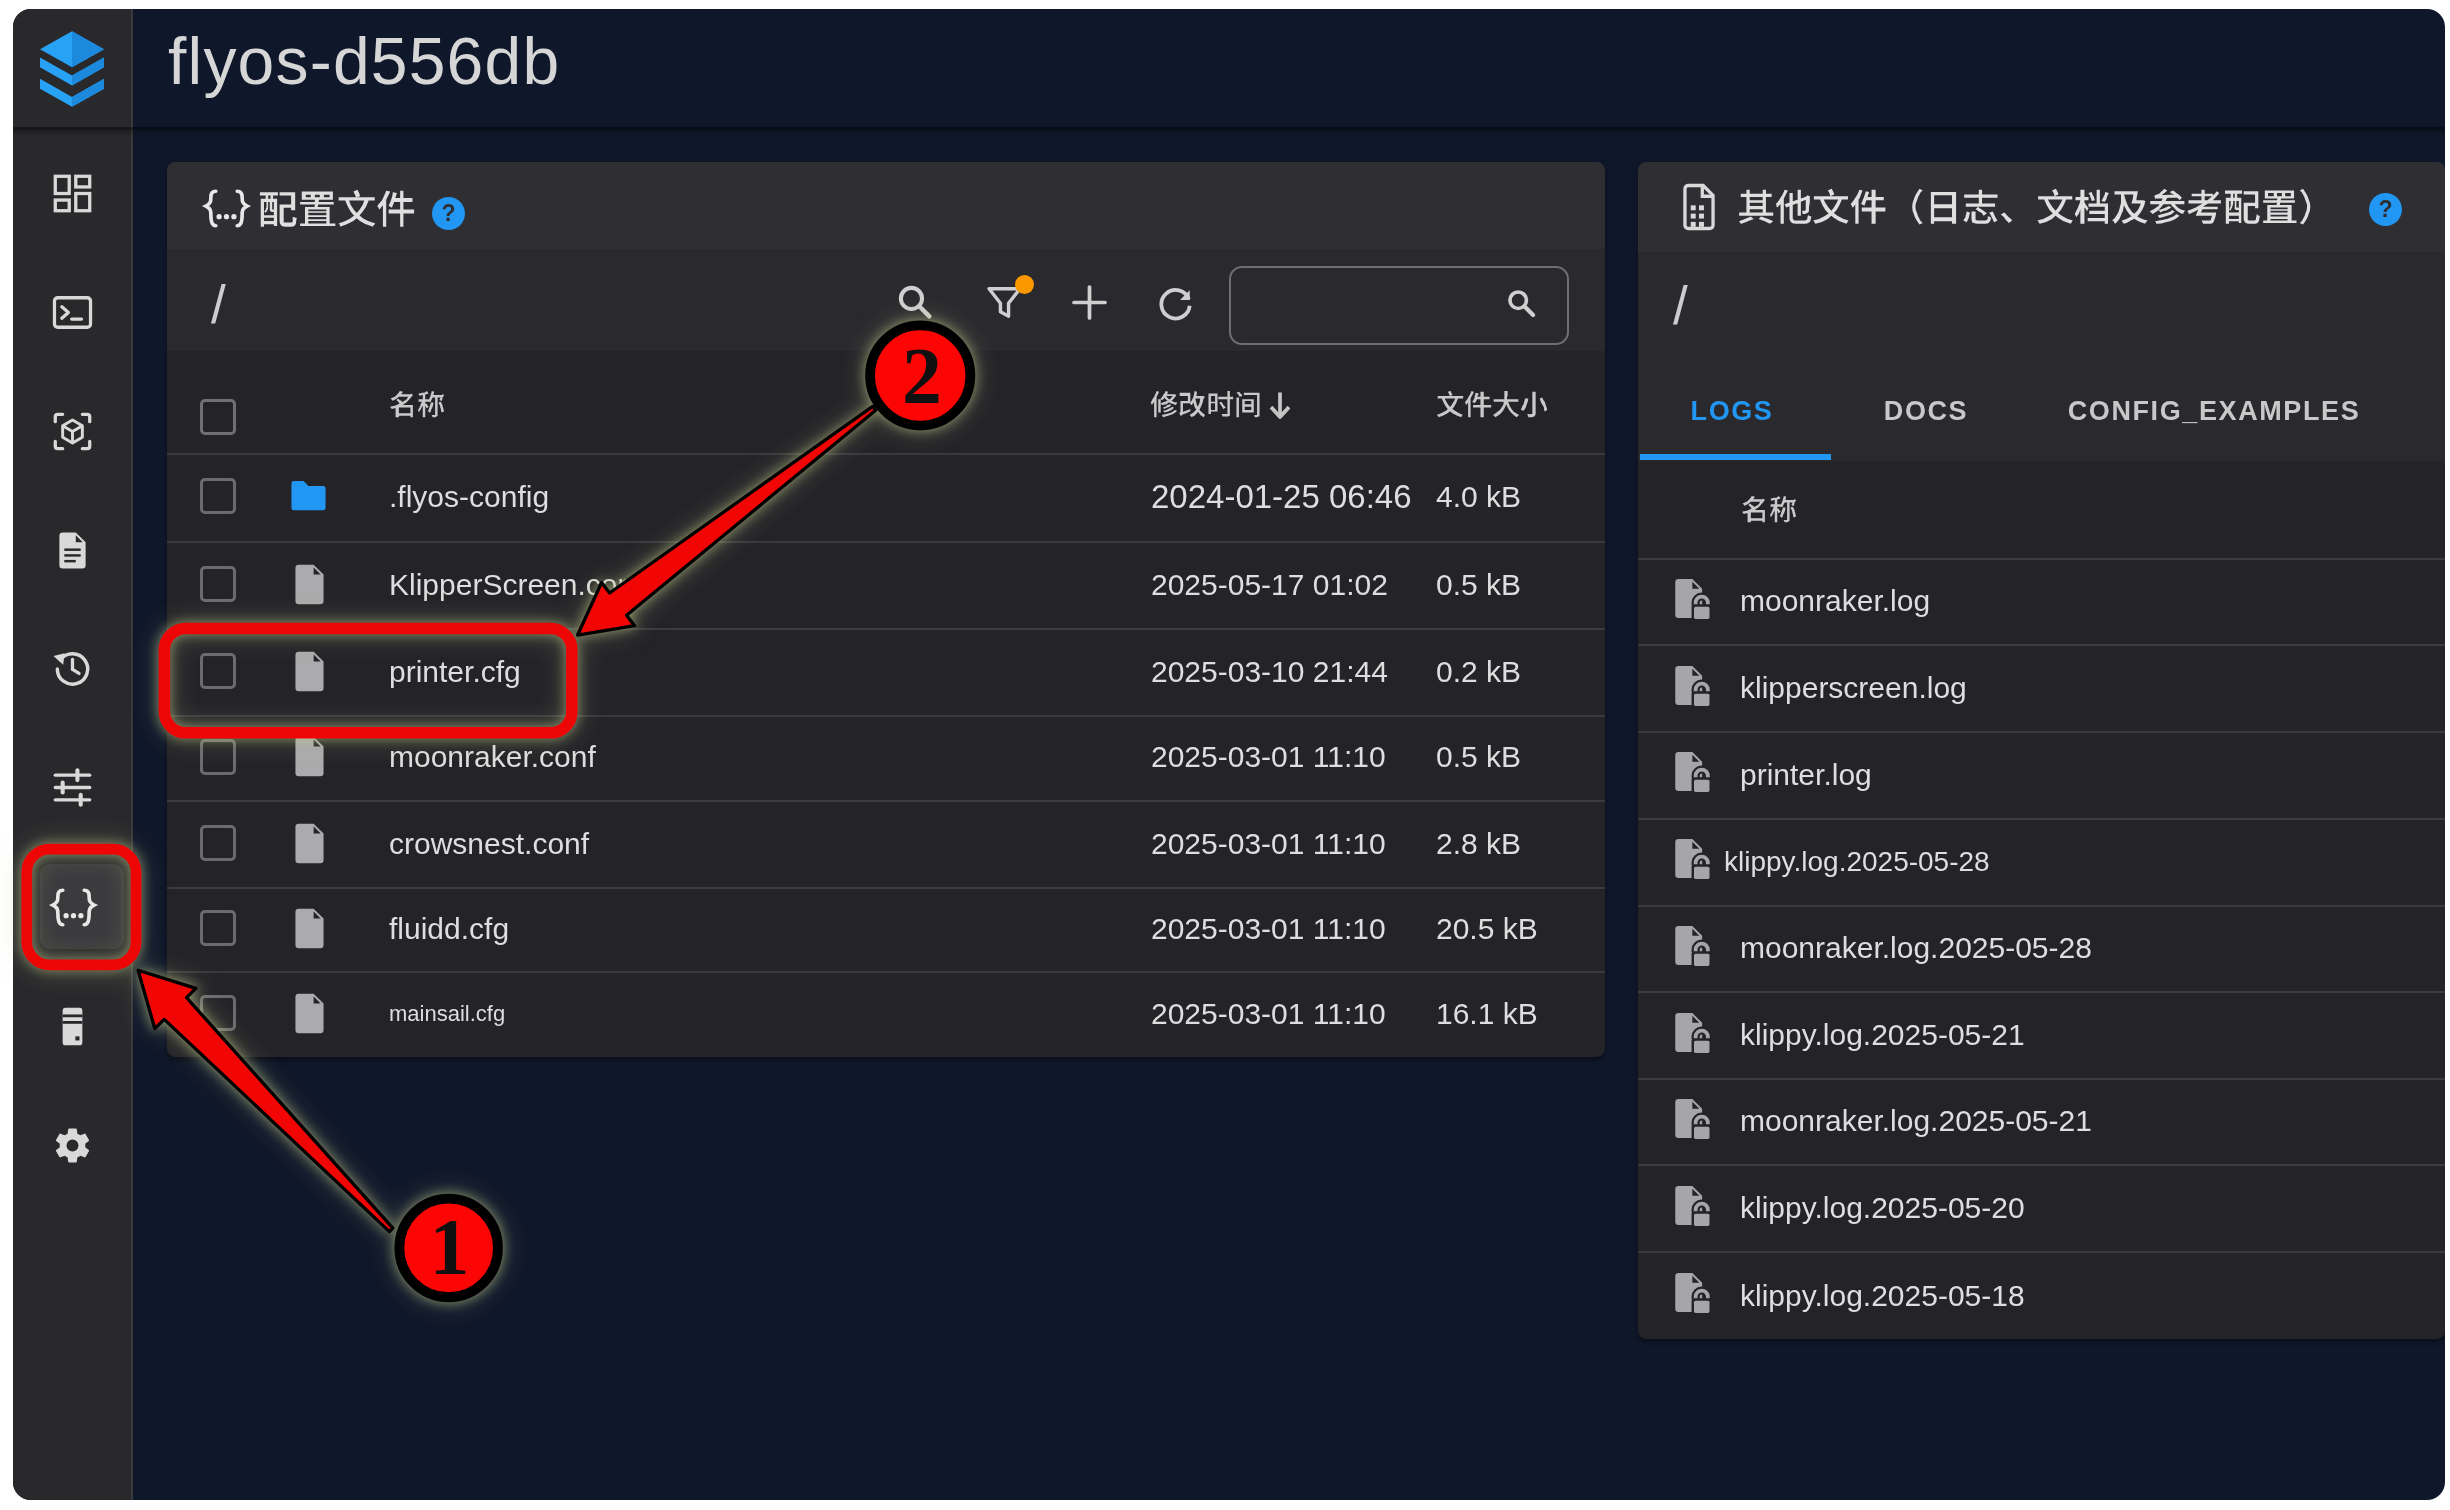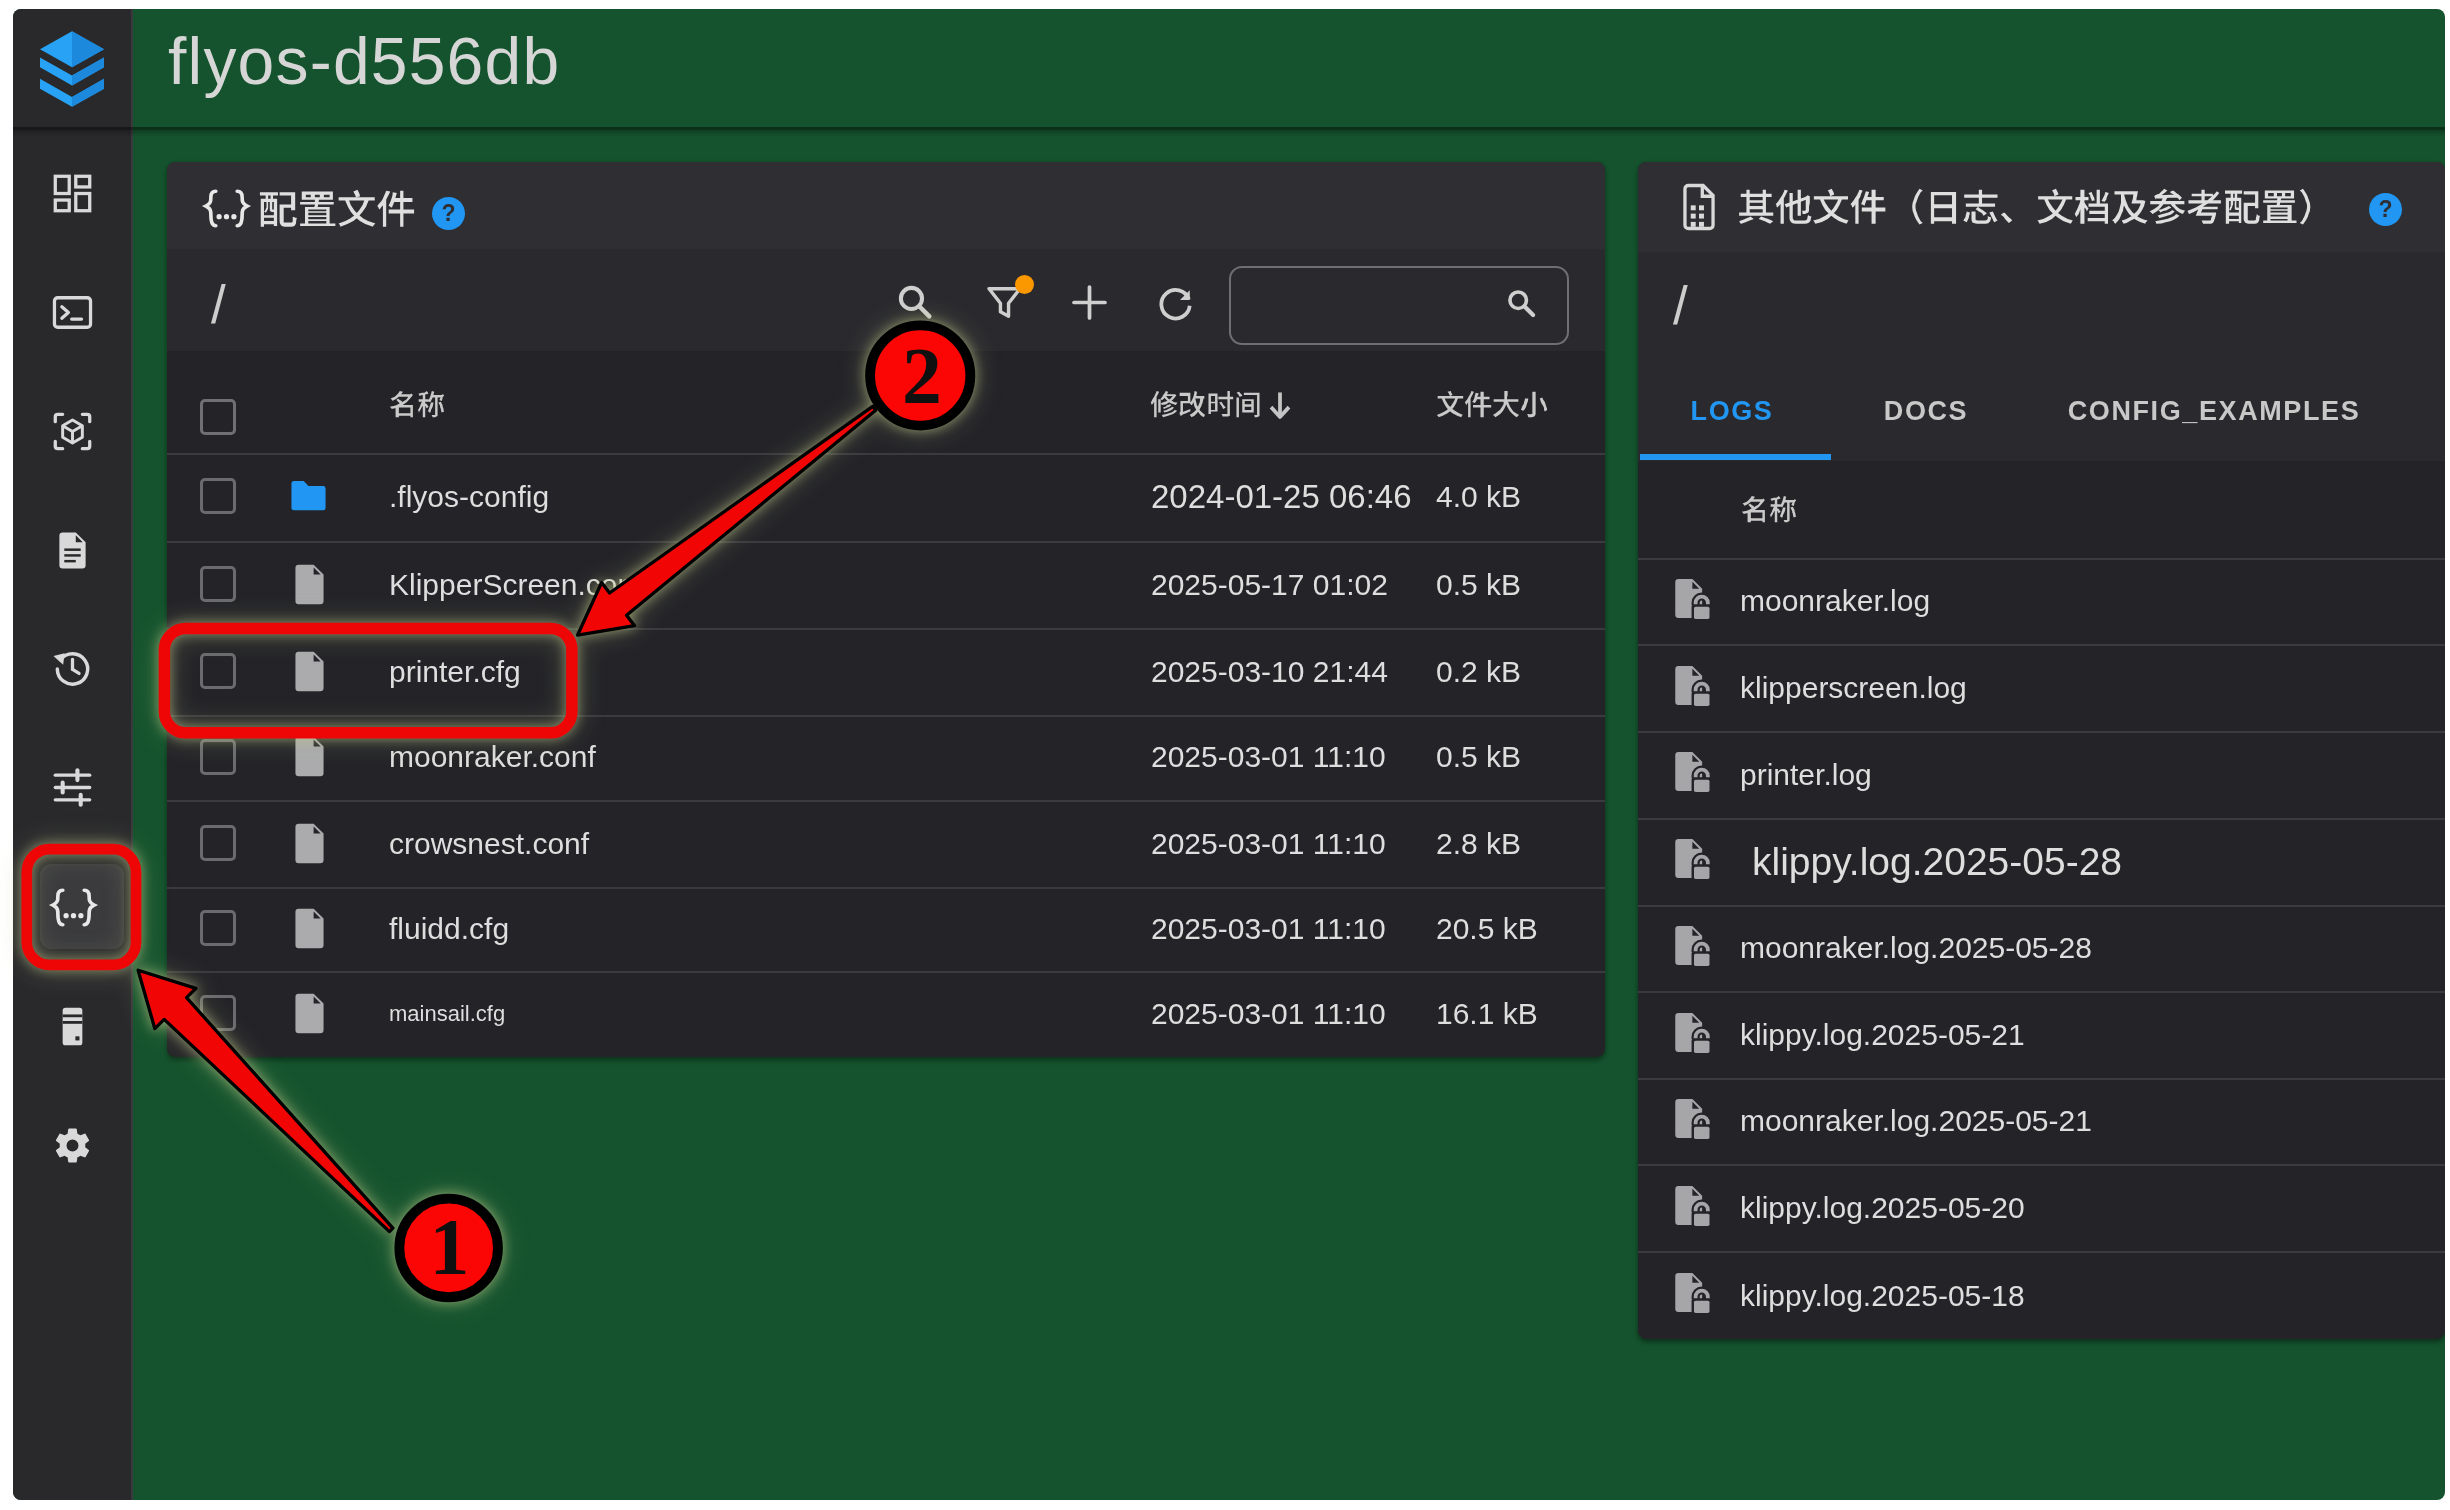--- a/index.html
+++ b/index.html
@@ -1,17 +1,17 @@
 <!DOCTYPE html>
 <html style="font-size:13px"><head><meta charset="utf-8"><style>
 *{margin:0;padding:0;box-sizing:border-box;-webkit-font-smoothing:antialiased}
 body{width:2450px;height:1510px;background:#fff;font-family:"Liberation Sans",sans-serif;position:relative;overflow:hidden}
 .abs{position:absolute}
 </style></head><body>
-<div class="abs" style="left:13px;top:9px;width:2432px;height:1491px;background:#14532d;border-radius:8px;overflow:hidden">
+<div class="abs" style="left:13px;top:9px;width:2432px;height:1491px;background:#0f172a;border-radius:18px;overflow:hidden">
 <div class="abs" style="left:0;top:0;width:118px;height:100%;background:#29292c"></div>
 <div class="abs" style="left:118px;top:0;width:1.6px;height:100%;background:#3a3a3e"></div>
 <div class="abs" style="left:0;top:118px;width:100%;height:2.5px;background:rgba(0,0,0,0.4)"></div>
 <div class="abs" style="left:0;top:121px;width:100%;height:6.6px;background:linear-gradient(rgba(0,0,0,0.25),rgba(0,0,0,0))"></div>
 <div class="abs" style="left:27px;top:22px"><svg width="64" height="76" viewBox="0 0 78 92">
         <polygon points="39,0 78,22 39,44 0,22" fill="#27A2F4"></polygon>
         <polygon points="39,0 78,22 39,44" fill="#1D89DC"></polygon>
 <polygon points="0,32 39,54 78,32 78,44 39,66 0,44" fill="#27A2F4"></polygon>
         <polygon points="39,54 78,32 78,44 39,66" fill="#1D89DC"></polygon>
 <polygon points="0,58 39,80 78,58 78,70 39,92 0,70" fill="#27A2F4"></polygon>
@@ -276,21 +276,21 @@
 <div class="abs" style="left:0;top:656px;width:100%;height:1.6px;background:#3b3b3f"></div>
 <div class="abs" style="left:34px;top:675px"><svg width="44" height="48" viewBox="0 0 54 58">
           <path fill="#A6A6A8" d="M25 2 H8 a4 4 0 0 0-4 4 v40 a4 4 0 0 0 4 4 h25 a4 4 0 0 0 4-4 V14 Z M25 5.5 33.5 14 H25 Z" fill-rule="evenodd"></path>
 <g>
             <path d="M29 34 v-3 a7.5 7.5 0 0 1 15 0 v3" fill="none" stroke="#242428" stroke-width="10"></path>
             <path d="M29 34 v-3 a7.5 7.5 0 0 1 15 0 v3" fill="none" stroke="#A6A6A8" stroke-width="4.6"></path>
             <rect x="24" y="33" width="25" height="21" rx="3" fill="#242428"></rect>
             <rect x="27" y="36" width="19" height="15" rx="2" fill="#A6A6A8"></rect>
           </g>
         </svg></div>
-<div class="abs" style="left:114px;top:683px;font-size:39px;color:#dedede;white-space:nowrap;line-height:33px">klippy.log.2025-05-28</div>
+<div class="abs" style="left:86px;top:683px;font-size:28px;color:#dedede;white-space:nowrap;line-height:33px">klippy.log.2025-05-28</div>
 <div class="abs" style="left:0;top:743px;width:100%;height:1.6px;background:#3b3b3f"></div>
 <div class="abs" style="left:34px;top:762px"><svg width="44" height="48" viewBox="0 0 54 58">
           <path fill="#A6A6A8" d="M25 2 H8 a4 4 0 0 0-4 4 v40 a4 4 0 0 0 4 4 h25 a4 4 0 0 0 4-4 V14 Z M25 5.5 33.5 14 H25 Z" fill-rule="evenodd"></path>
 <g>
             <path d="M29 34 v-3 a7.5 7.5 0 0 1 15 0 v3" fill="none" stroke="#242428" stroke-width="10"></path>
             <path d="M29 34 v-3 a7.5 7.5 0 0 1 15 0 v3" fill="none" stroke="#A6A6A8" stroke-width="4.6"></path>
             <rect x="24" y="33" width="25" height="21" rx="3" fill="#242428"></rect>
             <rect x="27" y="36" width="19" height="15" rx="2" fill="#A6A6A8"></rect>
           </g>
         </svg></div>

